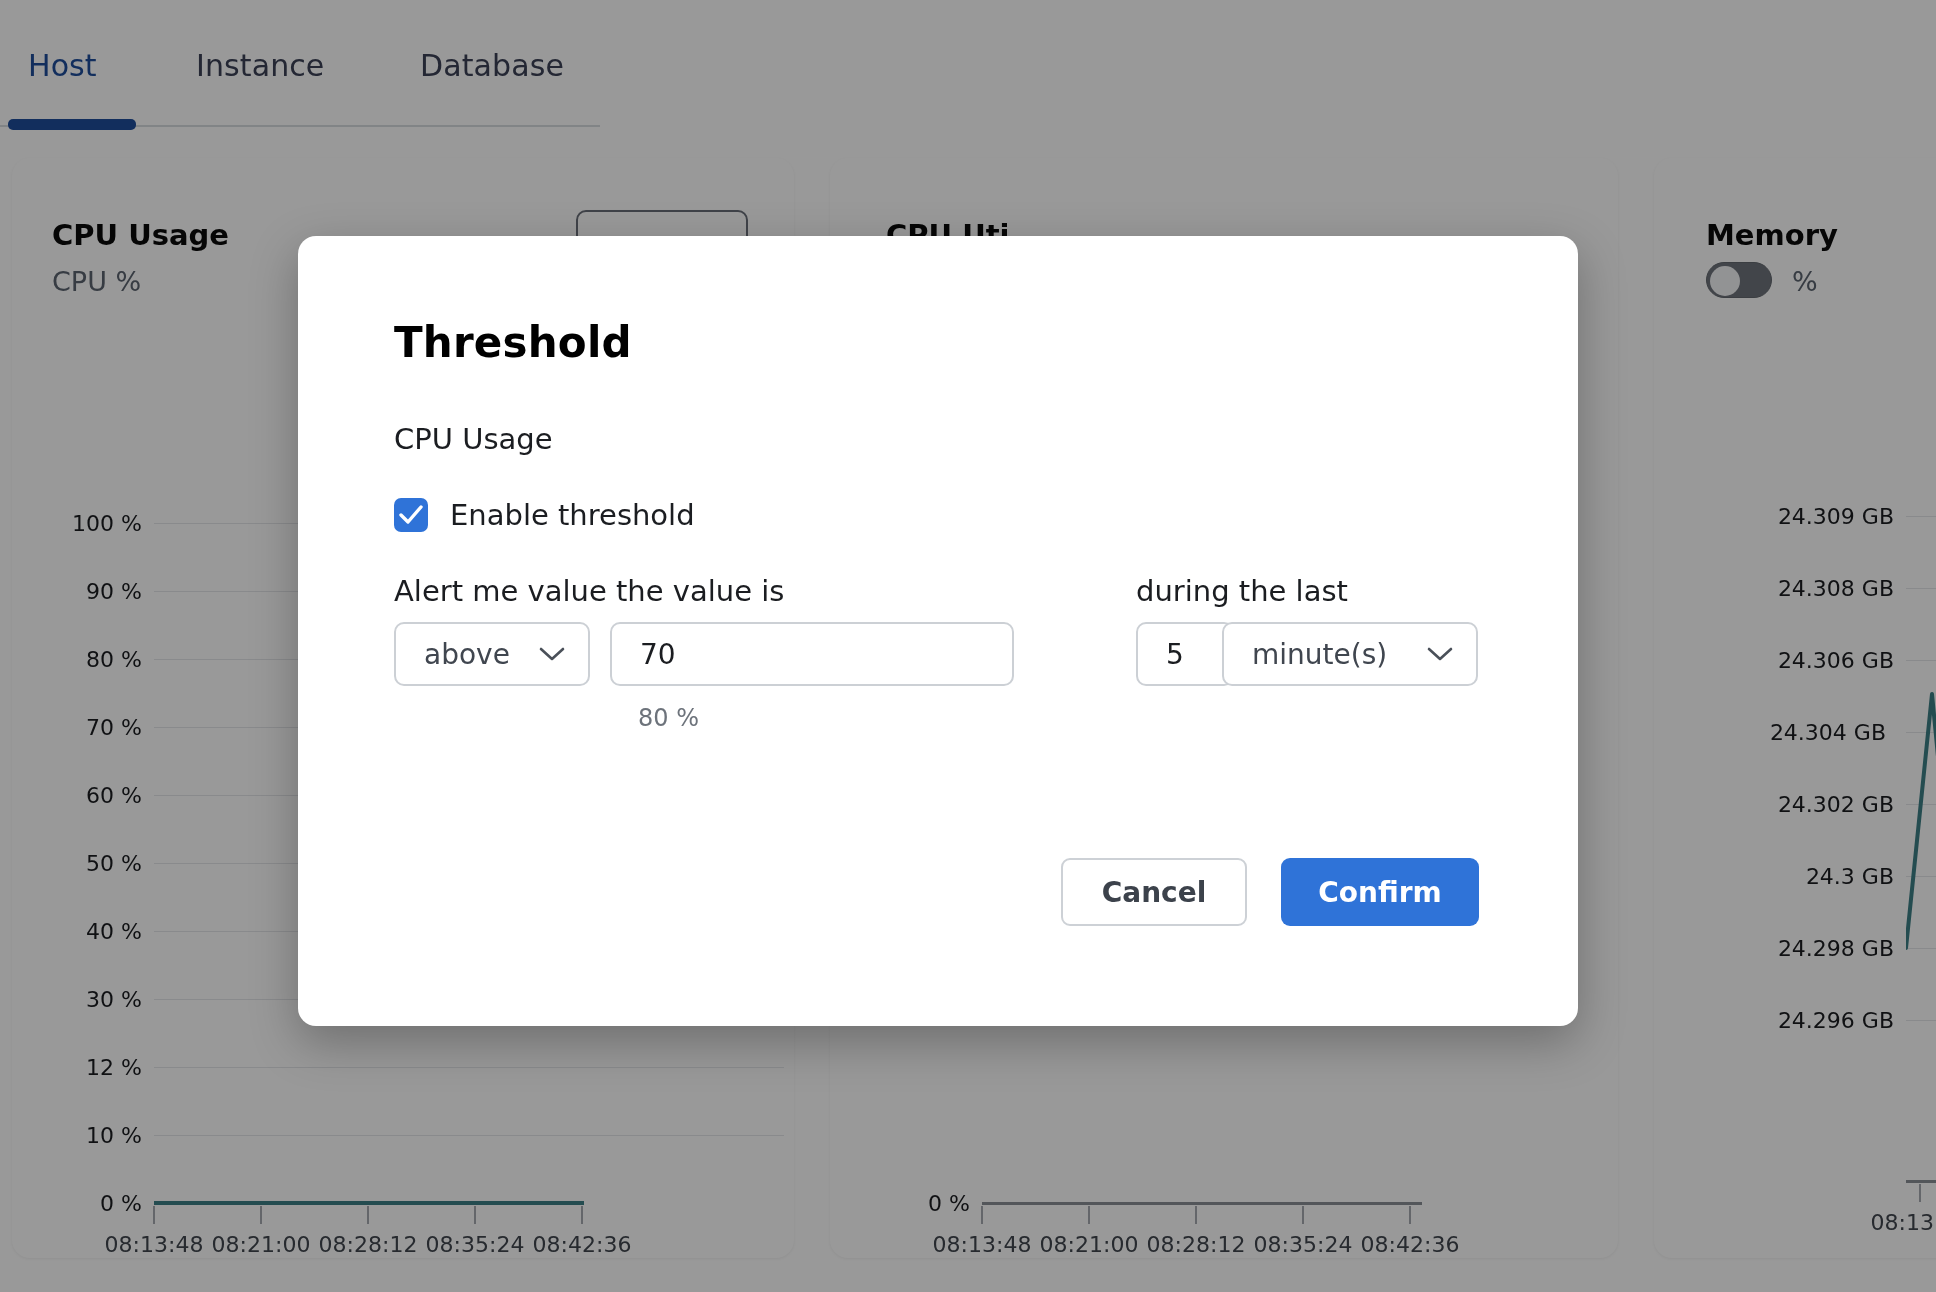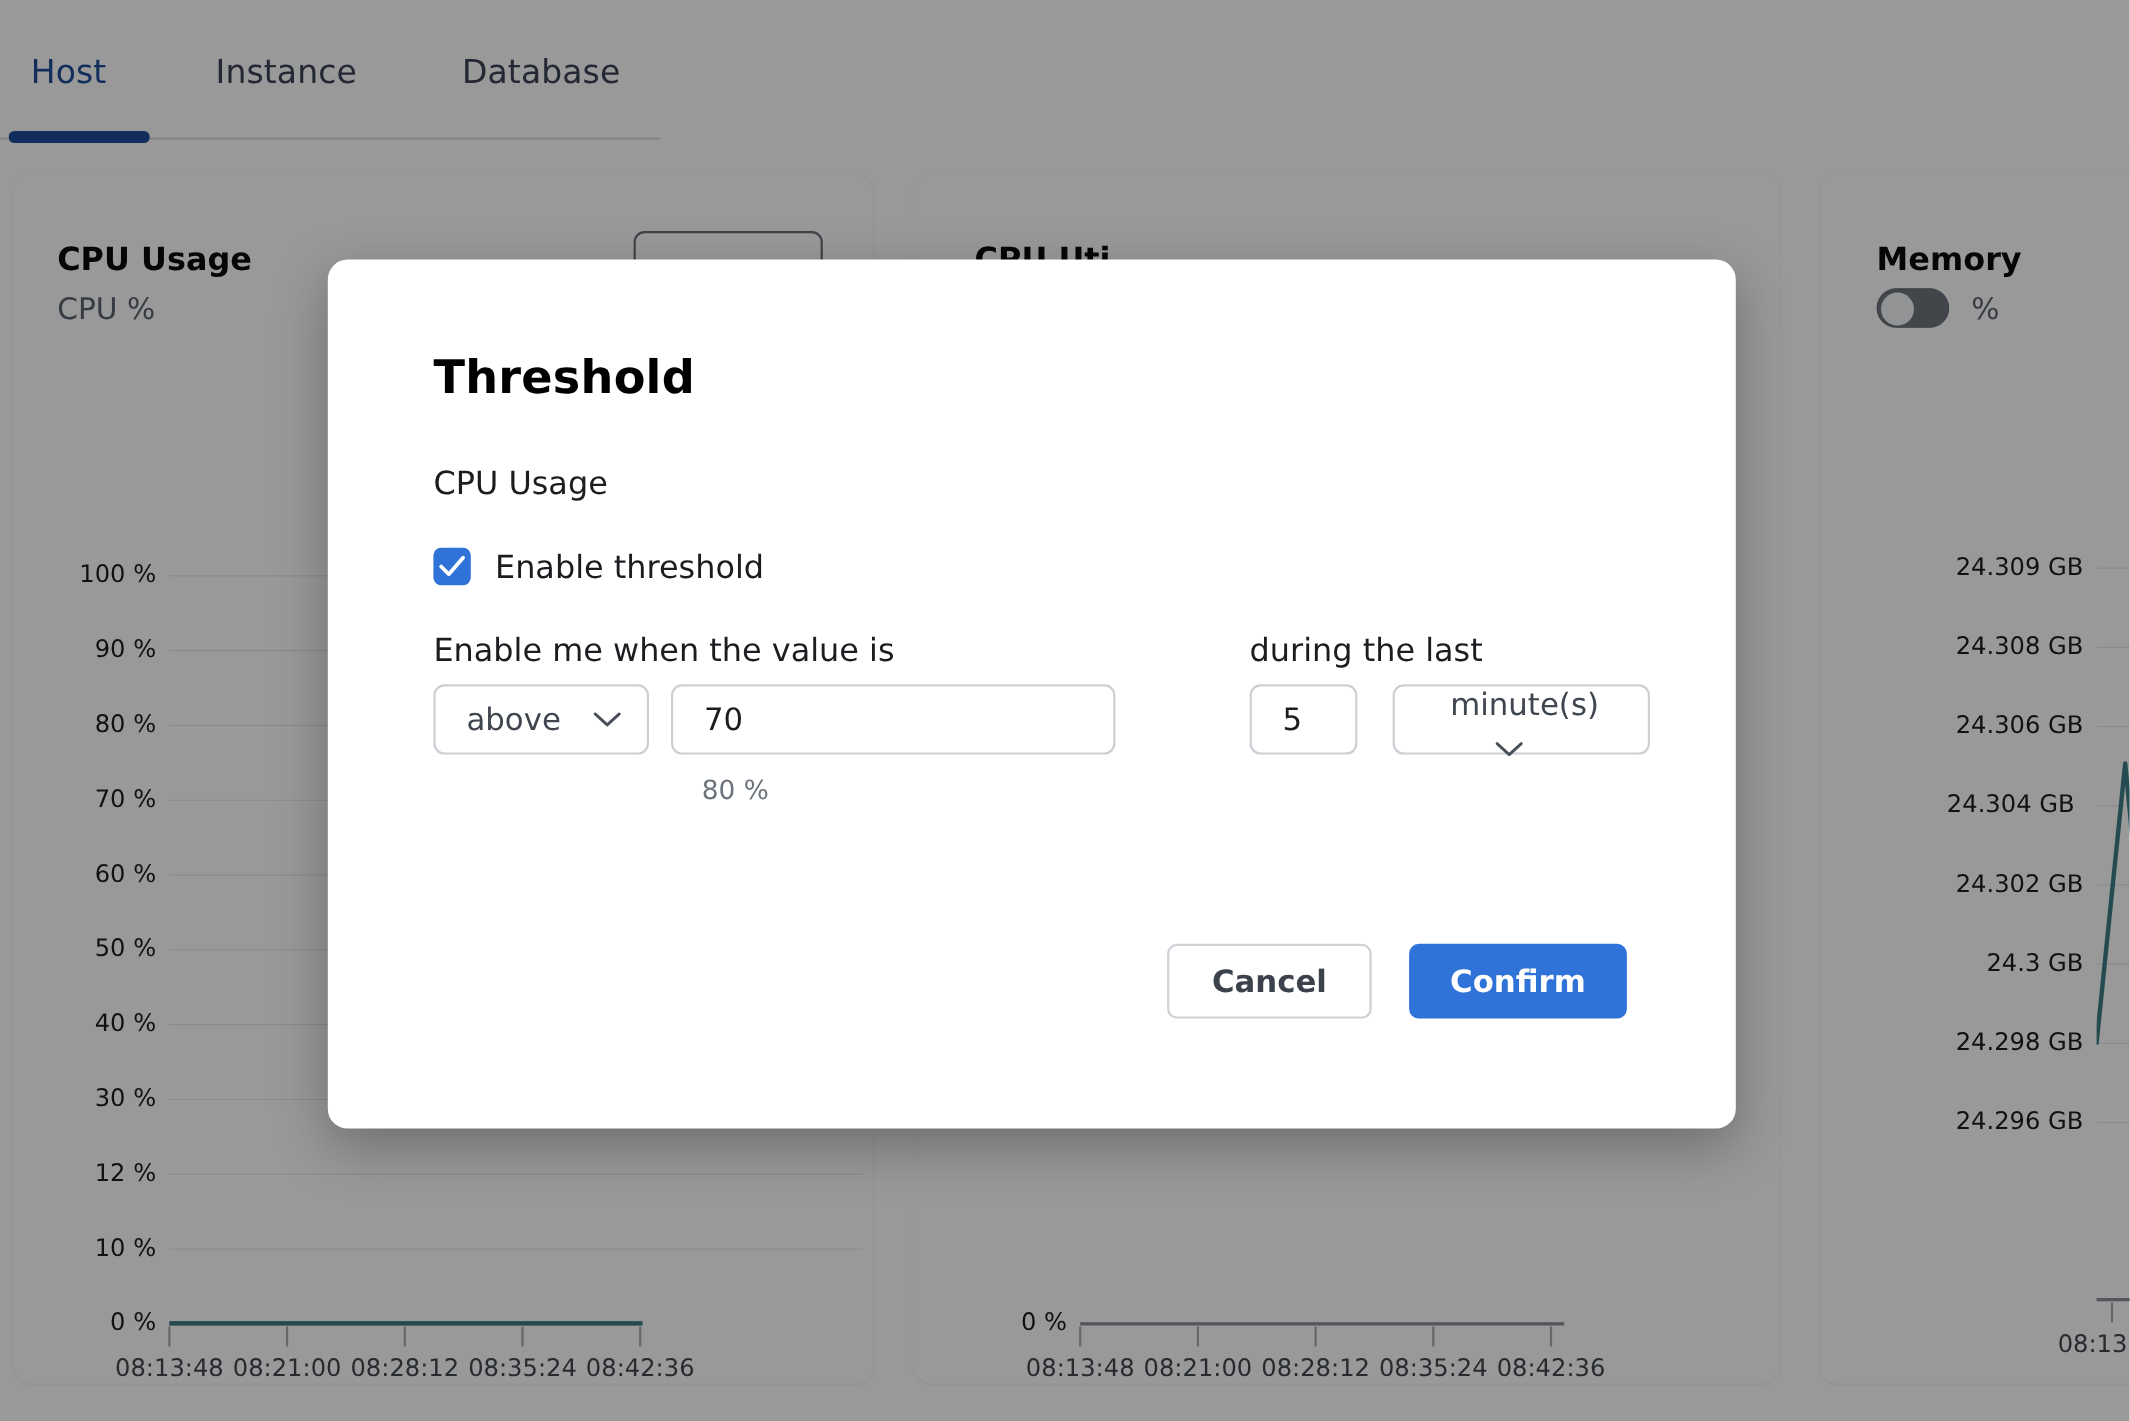--- a/index.html
+++ b/index.html
@@ -307,42 +307,42 @@
 
     <div class="check-row">
       <span class="checkbox">
         <svg width="24" height="22" viewBox="0 0 24 22">
           <polyline points="2,11 9,18 22,3" fill="none" stroke="#ffffff" stroke-width="3.4" stroke-linecap="round" stroke-linejoin="round"></polyline>
         </svg>
       </span>
       <span class="check-label">Enable threshold</span>
     </div>
 
-    <div class="field-label" style="left:96px; top:338px;">Enable me when the value is</div>
+    <div class="field-label" style="left:96px; top:338px;">Alert me value the value is</div>
 
     <div class="control select" style="left:96px; top:386px; width:196px;">
       <span class="ctl-text">above</span>
       <svg class="chev" width="28" height="16" viewBox="0 0 28 16">
         <polyline points="3,3 14,13 25,3" fill="none" stroke="#4a5059" stroke-width="2.6" stroke-linecap="round" stroke-linejoin="round"></polyline>
       </svg>
     </div>
 
     <div class="control" style="left:312px; top:386px; width:404px;">
       <span class="ctl-text">70</span>
     </div>
 
     <div class="helper" style="left:340px; top:468px;">80 %</div>
 
     <div class="field-label" style="left:838px; top:338px;">during the last</div>
 
     <div class="control" style="left:838px; top:386px; width:98px;">
       <span class="ctl-text">5</span>
     </div>
 
-    <div class="control select" style="left:968px; top:386px; width:234px;flex-direction:column;">
+    <div class="control select" style="left:924px; top:386px; width:256px;">
       <span class="ctl-text">minute(s)</span>
       <svg class="chev" width="28" height="16" viewBox="0 0 28 16">
         <polyline points="3,3 14,13 25,3" fill="none" stroke="#4a5059" stroke-width="2.6" stroke-linecap="round" stroke-linejoin="round"></polyline>
       </svg>
     </div>
 
     <div class="btn btn-confirm" style="left:983px; top:622px; width:198px;">Confirm</div>
     <div class="btn btn-cancel" style="left:763px; top:622px; width:186px;">Cancel</div>
 
   </div>

